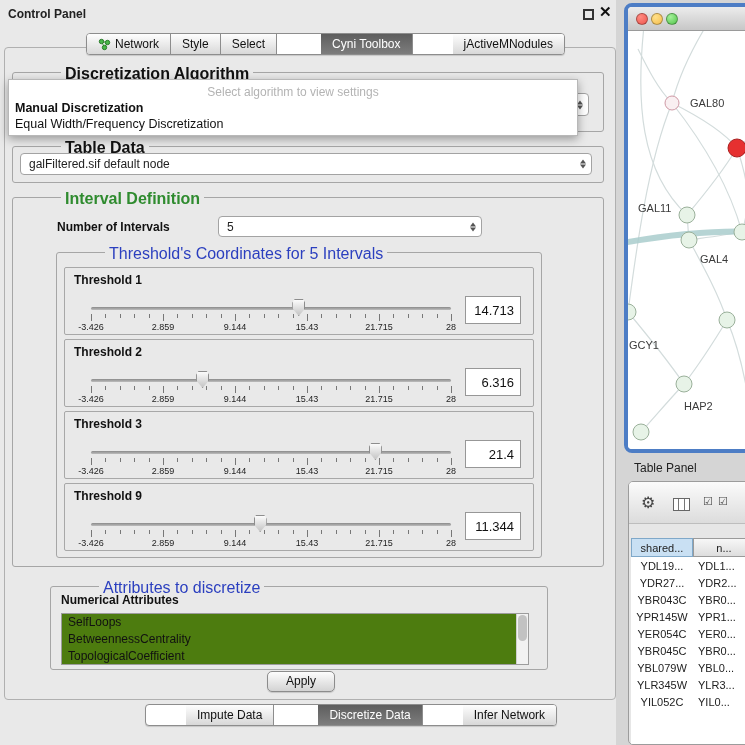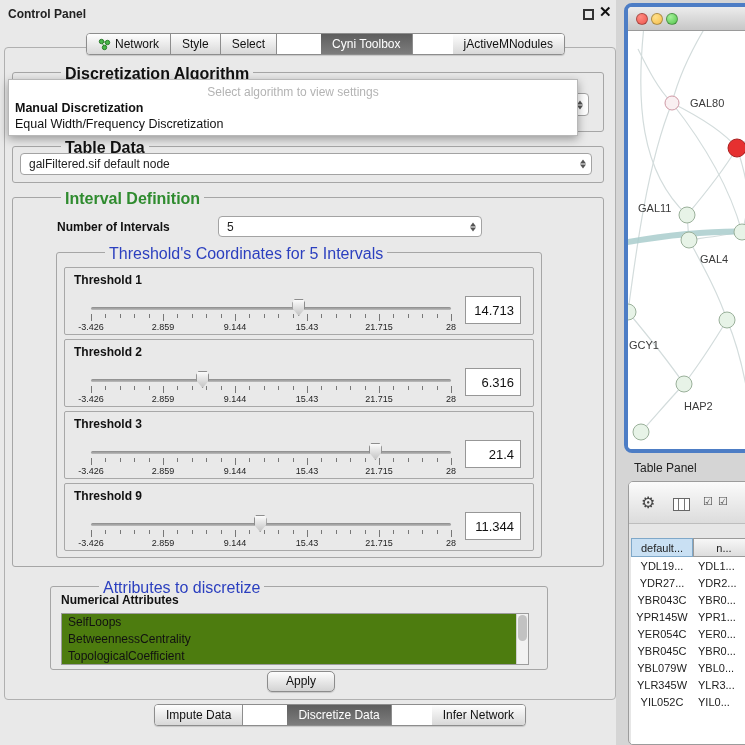--- a/index.html
+++ b/index.html
@@ -14,21 +14,21 @@
   .close-btn{left:599px;top:3px;font-size:15px;font-weight:bold;color:#111;cursor:default;}
 
   .outer-panel{left:4px;top:47px;width:612px;height:653px;border:1px solid #b0b0b0;border-radius:4px;background:#e9e9e9;}
 
   
   .seg{display:flex;height:22px;border:1px solid #8d8d8d;border-radius:4px;overflow:hidden;background:#fff;box-shadow:0 1px 1px rgba(0,0,0,.15);}
   .seg .tab{display:flex;align-items:center;gap:4px;padding:0 11px;font-size:12px;color:#111;background:linear-gradient(#fefefe,#d8d8d8);border-right:1px solid #8d8d8d;white-space:nowrap;}
   .seg .tab:last-child{border-right:none;margin-left:40px;}
   .seg .tab.selected{background:linear-gradient(#5e5e5e,#7d7d7d);color:#fff;margin-left:44px;}
   .top-tabs{left:86px;top:33px;}
-  .bottom-tabs{left:154px;top:704px;}
+  .bottom-tabs{left:145px;top:704px;padding-left:40px;}
 
   
   .group{border:1px solid #a6a6a6;border-radius:3px;}
   .group-title{position:absolute;top:-8px;left:8px;background:#e9e9e9;padding:0 4px;font-size:16px;font-weight:bold;white-space:nowrap;margin-left:40px;}
   .group-title.green{color:#2f8b2f;}
   .group-title.blue{color:#2b3fbf;font-weight:normal;}
   .group-title.black{color:#111;}
 
   
   .combo{background:#fff;border:1px solid #a3a3a3;border-radius:4px;font-size:12px;color:#222;}
@@ -416,21 +416,21 @@
 
   <div class="abs tp-label">Table Panel</div>
 
   <div class="abs tbl-window">
     <div class="tbl-toolbar">
       <span class="gear">⚙</span>
       <span class="colicon"></span>
       <span class="checks">☑ ☑</span>
     </div>
     <div class="tbl-header" id="tbl-header">
-        <div class="hcell sel" style="left: 2px; width: 62px;">default...</div>
+        <div class="hcell sel" style="left: 2px; width: 62px;">shared...</div>
         <div class="hcell" style="left: 64px; width: 62px;">n...</div>
       </div>
     <div class="tbl-rows" id="tbl-rows">
         <div class="trow">
           <span class="c1">YDL19...</span>
           <span class="c2">YDL1...</span>
         </div>
         <div class="trow">
           <span class="c1">YDR27...</span>
           <span class="c2">YDR2...</span>

